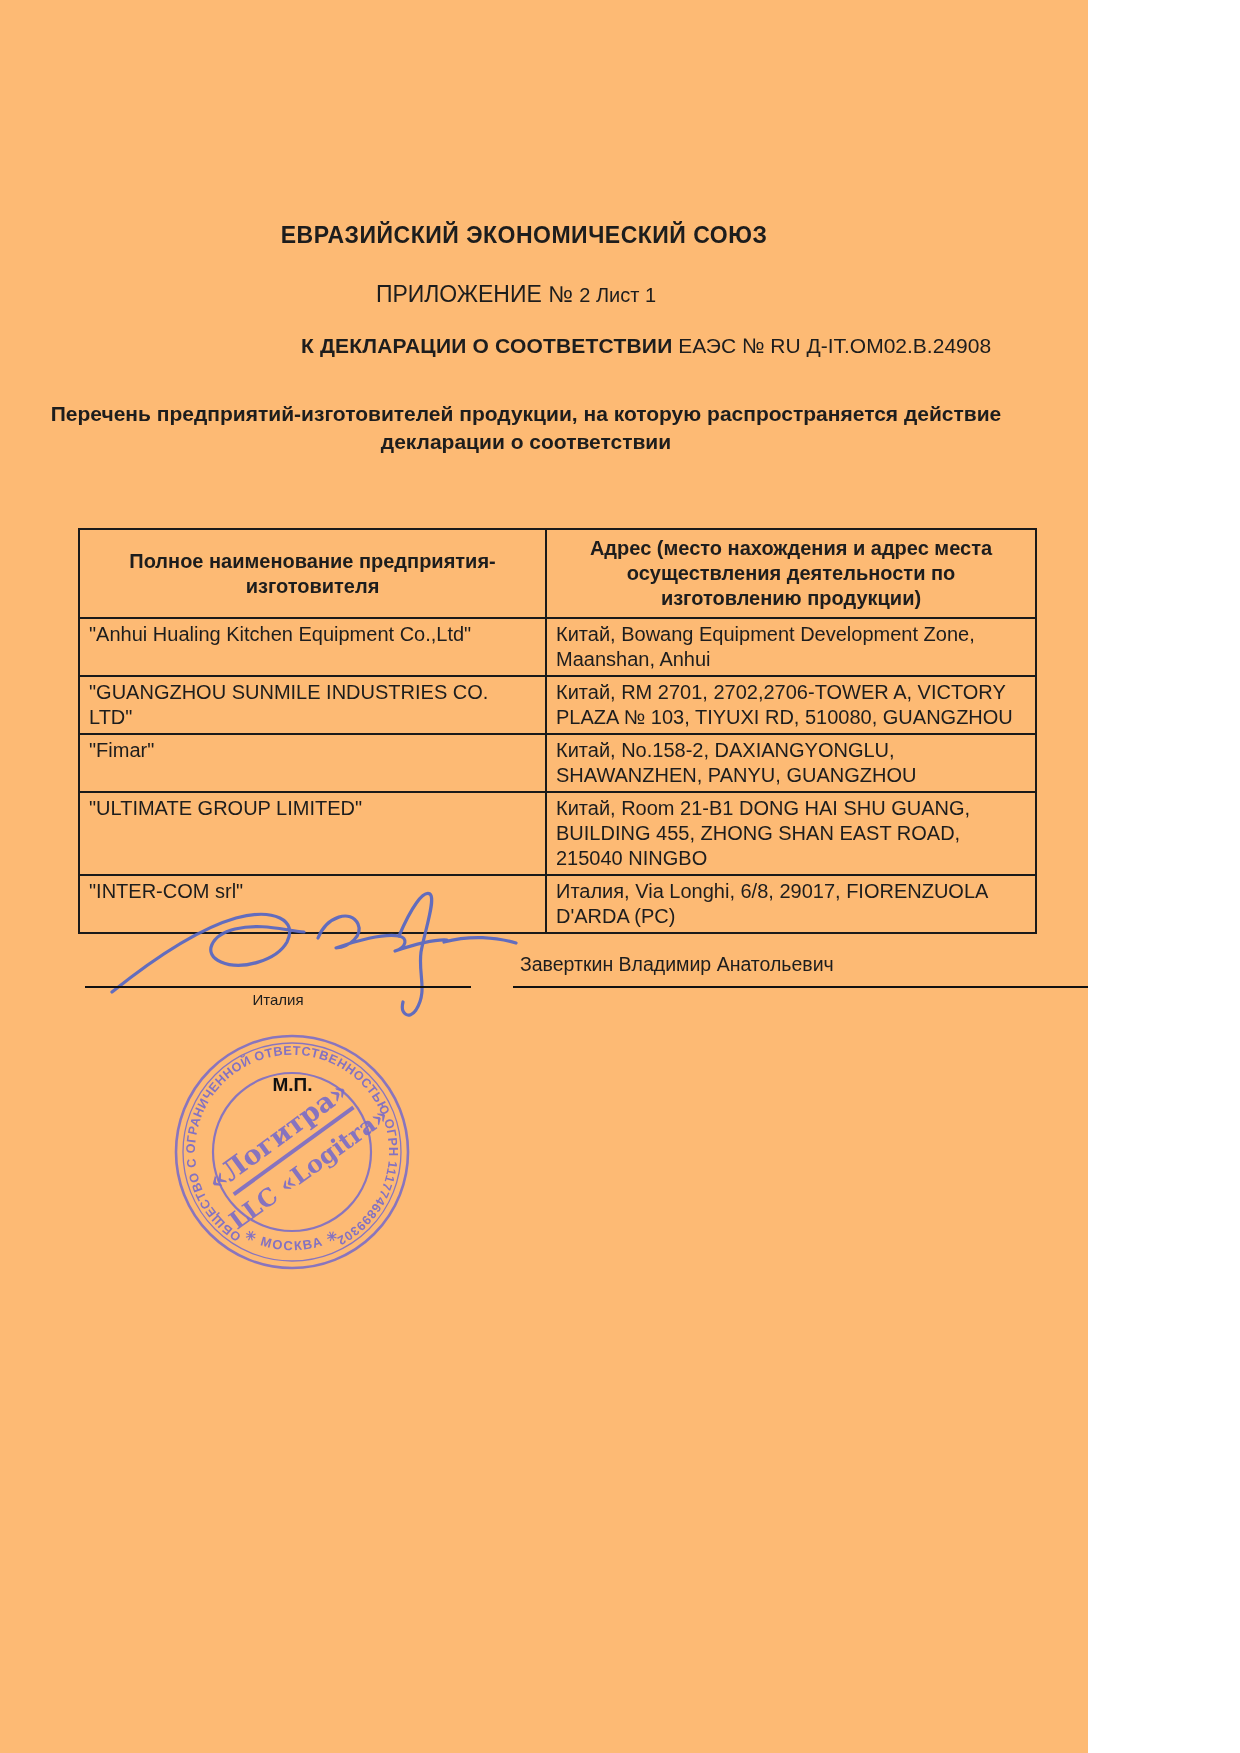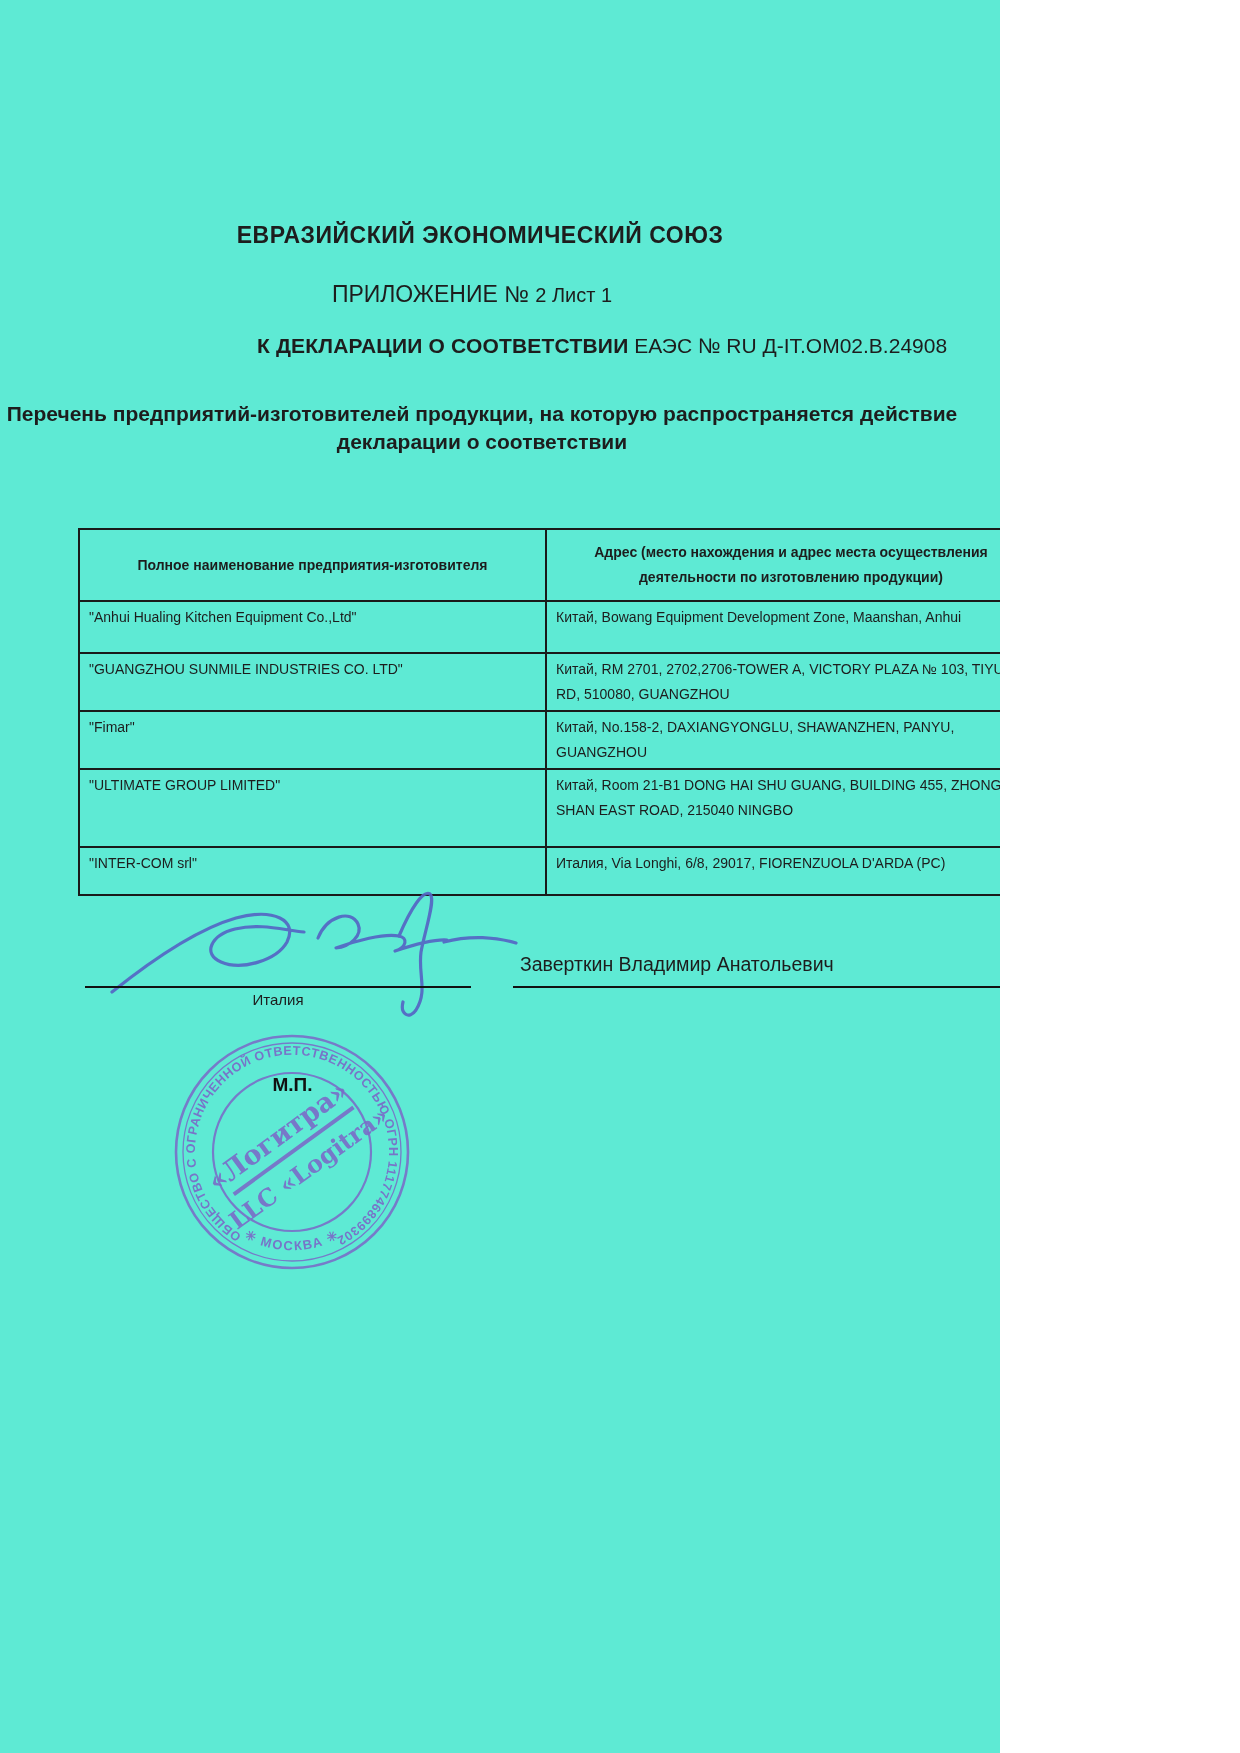--- a/index.html
+++ b/index.html
@@ -1,34 +1,34 @@
 <!DOCTYPE html>
 <html><head>
 <meta charset="utf-8">
 <style>
   html,body{margin:0;padding:0;background:#ffffff;}
   .page{
-    position:relative;width:1000px;height:1753px;background:#5eead4;
+    position:relative;width:1088px;height:1753px;background:#fdba74;
     font-family:"Liberation Sans", sans-serif;color:#1d1d1d;overflow:hidden;
   }
   .abs{position:absolute;}
   .center{text-align:center;}
   
   .doc-title{top:222px;left:0;right:40px;font-size:23px;font-weight:bold;letter-spacing:.5px;}
   .annex-line{top:281px;left:0;right:56px;font-size:23px;}
   .annex-line .bold{font-weight:normal;}
   .annex-line .reg{font-size:20px;font-weight:normal;}
   .decl-line{top:334px;left:204px;right:0;font-size:21px;}
   .decl-line .bold{font-weight:bold;letter-spacing:.2px;}
   .decl-line .reg{font-weight:normal;}
   .subtitle{top:400px;left:0;right:36px;font-size:21px;font-weight:bold;line-height:28px;}
   
   table.manuf{
     position:absolute;left:78px;top:528px;width:957px;border-collapse:collapse;
-    font-size:14px;table-layout:fixed;
+    font-size:20px;table-layout:fixed;
   }
   table.manuf td,table.manuf th{border:2px solid #1a1a1a;line-height:25px;}
   table.manuf th{font-weight:bold;text-align:center;vertical-align:middle;padding:6px 10px;height:58px;}
   table.manuf td{vertical-align:top;text-align:left;padding:3px 9px;}
   .col-name{width:467px;}
   .col-addr{width:490px;}
   tr.r1 td{height:44px;} tr.r2 td{height:48px;} tr.r3 td{height:48px;}
   tr.r4 td{height:70px;} tr.r5 td{height:40px;}
   
   .sheet-label{top:878px;left:78px;width:957px;text-align:right;font-size:18px;}

